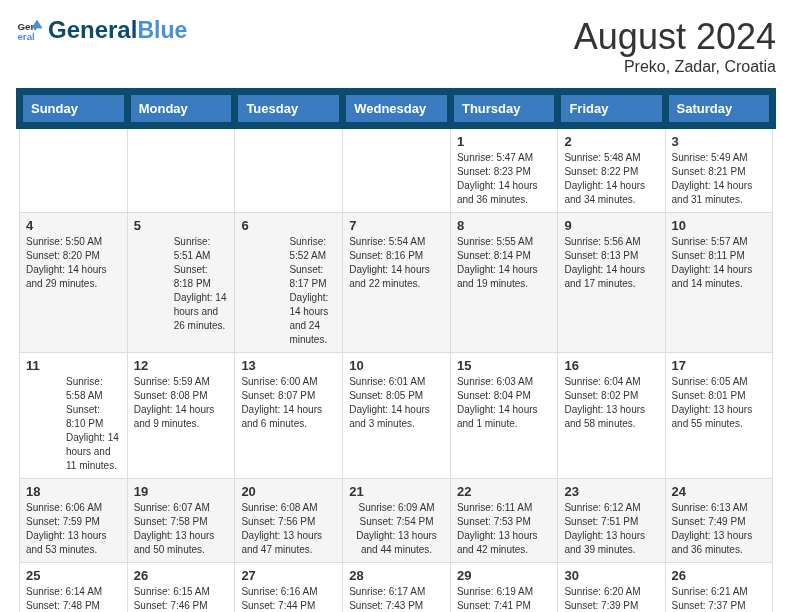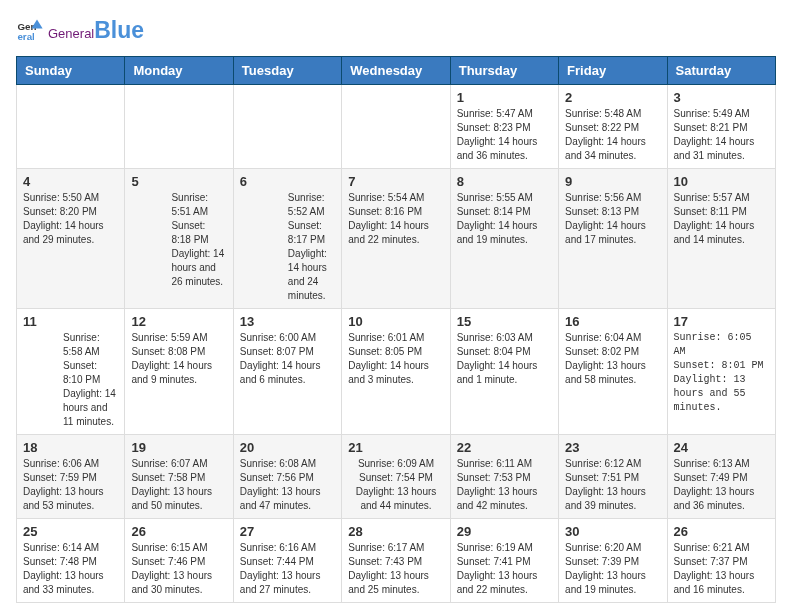--- a/index.html
+++ b/index.html
@@ -41,21 +41,21 @@
       width: 100%;
       border-collapse: collapse;
       border: 1px solid #ccc;
     }
     .calendar th {
       background-color: #3a7abf;
       color: #fff;
       text-align: left;
       padding: 6px 8px;
       font-size: 13px;
-      border: 1px solid #0c4a6e;
+      border: 7px solid #0c4a6e;
     }
     .calendar td {
       vertical-align: top;
       padding: 5px 6px;
       border: 1px solid #ddd;
       width: 108px;
       min-height: 80px;
       font-size: 10.5px;
       color: #333;
       background: #fff;
@@ -87,23 +87,27 @@
 
 <div class="header">
   <div class="logo">
     <svg class="logo-icon" viewBox="0 0 40 40">
       <text x="2" y="20" font-size="14" font-weight="bold" fill="#333">Gen</text>
       <text x="2" y="34" font-size="14" font-weight="bold" fill="#4a90d9">eral</text>
       <polygon points="30,5 38,18 22,18" fill="#4a90d9"></polygon>
     </svg>
     <div>
       <div>
-        <span style="font-size:13px;font-weight:normal;color:#701a75;">General</span><span style="font-size:23px;font-weight:bold;color:#4a90d9;">Blue</span>
+        <span style="font-size:24px;font-weight:bold;color:#0c4a6e;">General</span><span style="font-size:23px;font-weight:bold;color:#4a90d9;">Blue</span>
       </div>
     </div>
+  </div>
+  <div class="title-block">
+    <div class="title-month">August 2024</div>
+    <div class="title-location">Preko, Zadar, Croatia</div>
   </div>
 </div>
 
 <table class="calendar">
   <thead>
     <tr>
     <th>Sunday</th>
         <th>Monday</th>
         <th>Tuesday</th>
         <th>Wednesday</th>
@@ -213,21 +217,21 @@
 Daylight: 14 hours and 1 minute.</div>
         </td>
         <td>
           <div class="day-number">16</div>
           <div class="day-info" style="white-space: pre-line;">Sunrise: 6:04 AM
 Sunset: 8:02 PM
 Daylight: 13 hours and 58 minutes.</div>
         </td>
         <td>
           <div class="day-number">17</div>
-          <div class="day-info" style="white-space: pre-line; font-family: Liberation Mono, monospace;">Sunrise: 6:05 AM
+          <div class="day-info" style="white-space: pre-line;">Sunrise: 6:05 AM
 Sunset: 8:01 PM
 Daylight: 13 hours and 55 minutes.</div>
         </td>
       </tr>
       <tr>
         <td>
           <div class="day-number">18</div>
           <div class="day-info" style="white-space: pre-line;">Sunrise: 6:06 AM
 Sunset: 7:59 PM
 Daylight: 13 hours and 53 minutes.</div>

